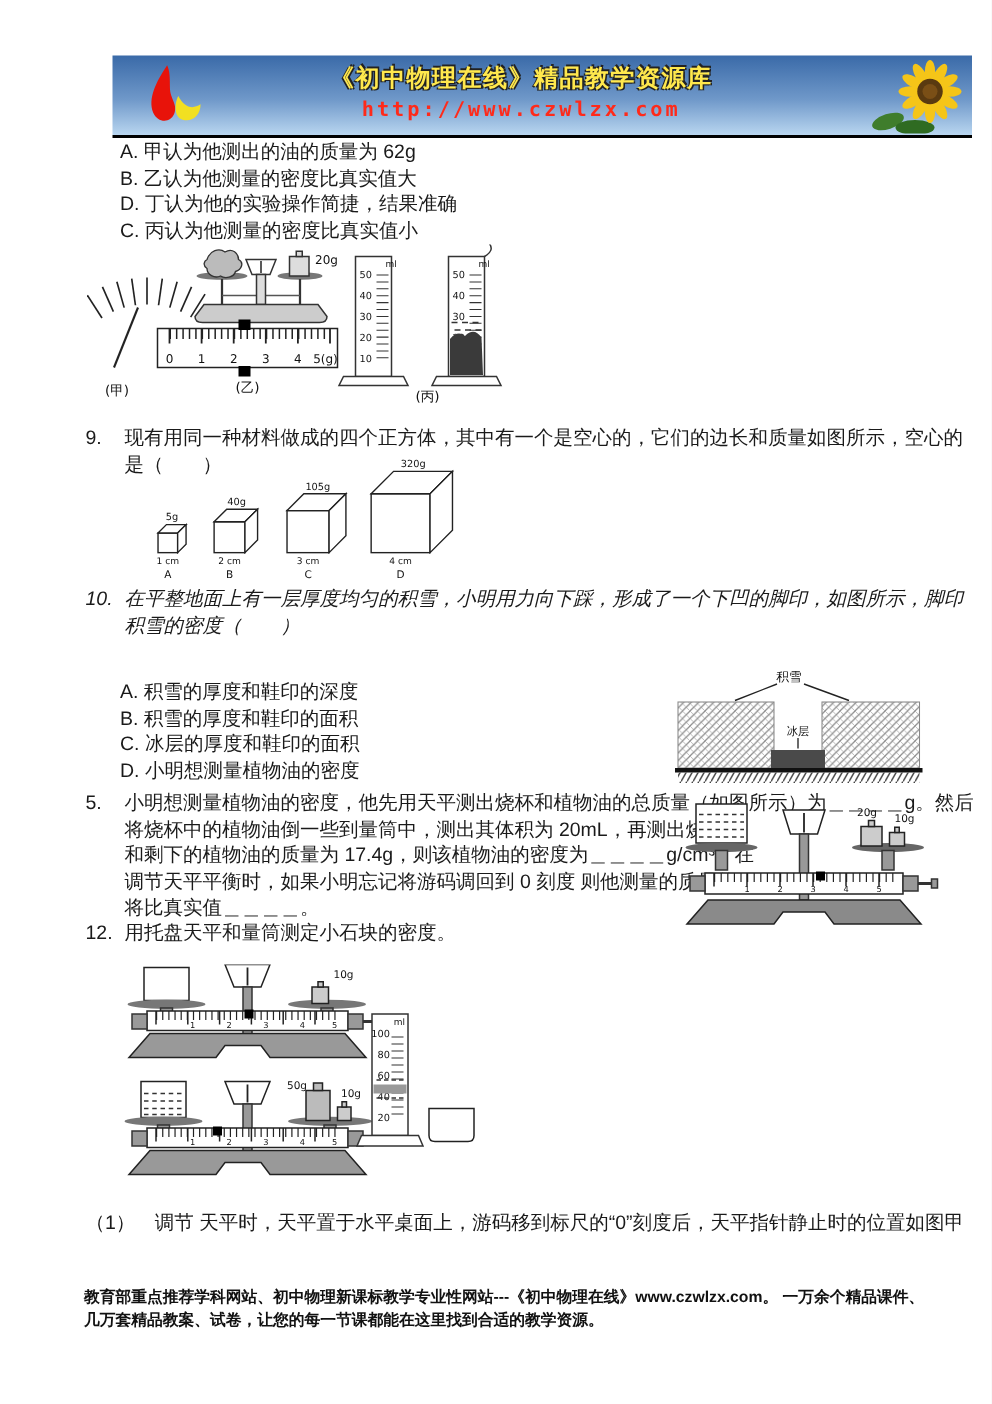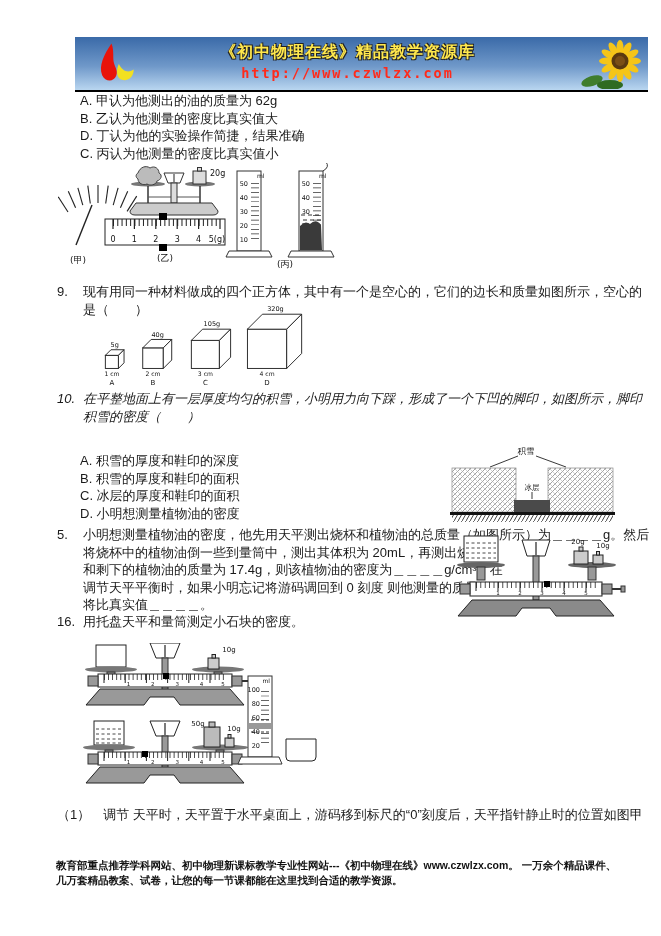--- a/index.html
+++ b/index.html
@@ -303,21 +303,21 @@
       <rect x="92" y="47" width="6" height="6" fill="#000"></rect>
       <rect x="8" y="50" width="10" height="10" fill="#999" stroke="#333"></rect>
       <rect x="150" y="50" width="10" height="10" fill="#999" stroke="#333"></rect>
       <line x1="160" y1="55" x2="169" y2="55" stroke="#333" stroke-width="2"></line>
       <rect x="169" y="52" width="4" height="6" fill="#999" stroke="#333"></rect>
       <polygon points="6,82 20,66 148,66 162,82 104,82 98,74 70,74 64,82" fill="#8a8a8a" stroke="#222"></polygon>
     </svg>
   </div>
 
   <div class="q12">
-    <div class="tline"><span class="qnum">16.</span><span>用托盘天平和量筒测定小石块的密度。</span></div>
+    <div class="tline"><span class="qnum">12.</span><span>用托盘天平和量筒测定小石块的密度。</span></div>
   </div>
 
   <div class="fig fig12">
     <svg width="310" height="152" viewBox="0 0 310 152">
 
       <g>
         <rect x="38" y="2" width="30" height="22" fill="#fff" stroke="#222"></rect>
         <ellipse cx="53" cy="26.5" rx="26" ry="3" fill="#777"></ellipse>
         <rect x="49" y="29" width="8" height="13" fill="#999" stroke="#333"></rect>
         <polygon points="92,0 122,0 116,15 98,15" fill="#fff" stroke="#222"></polygon>

